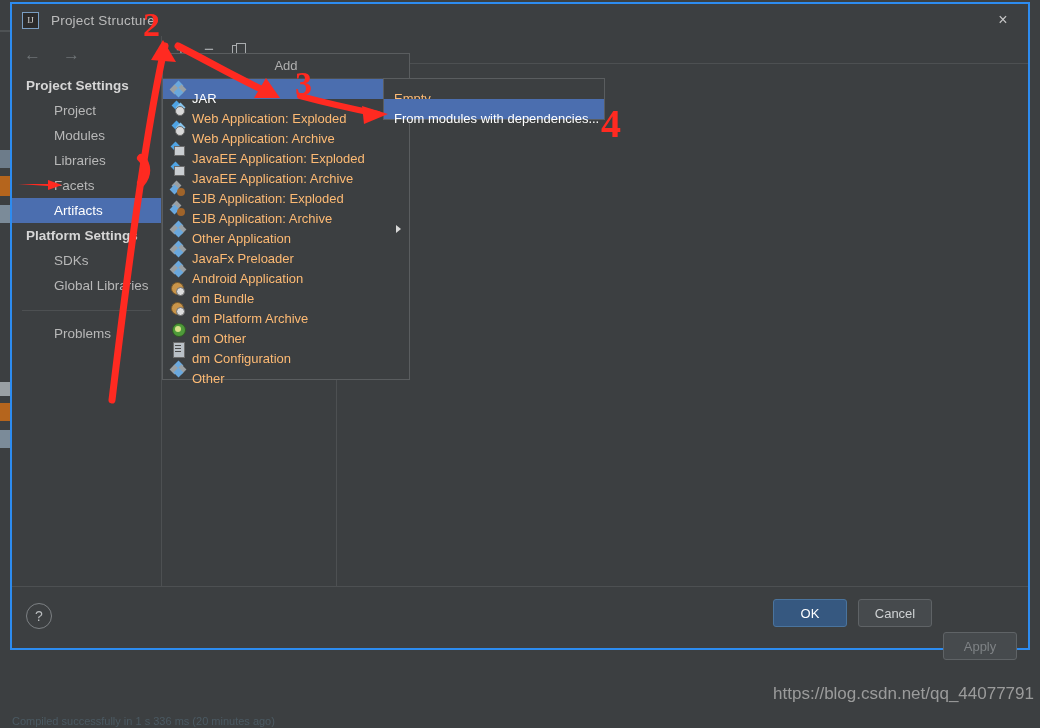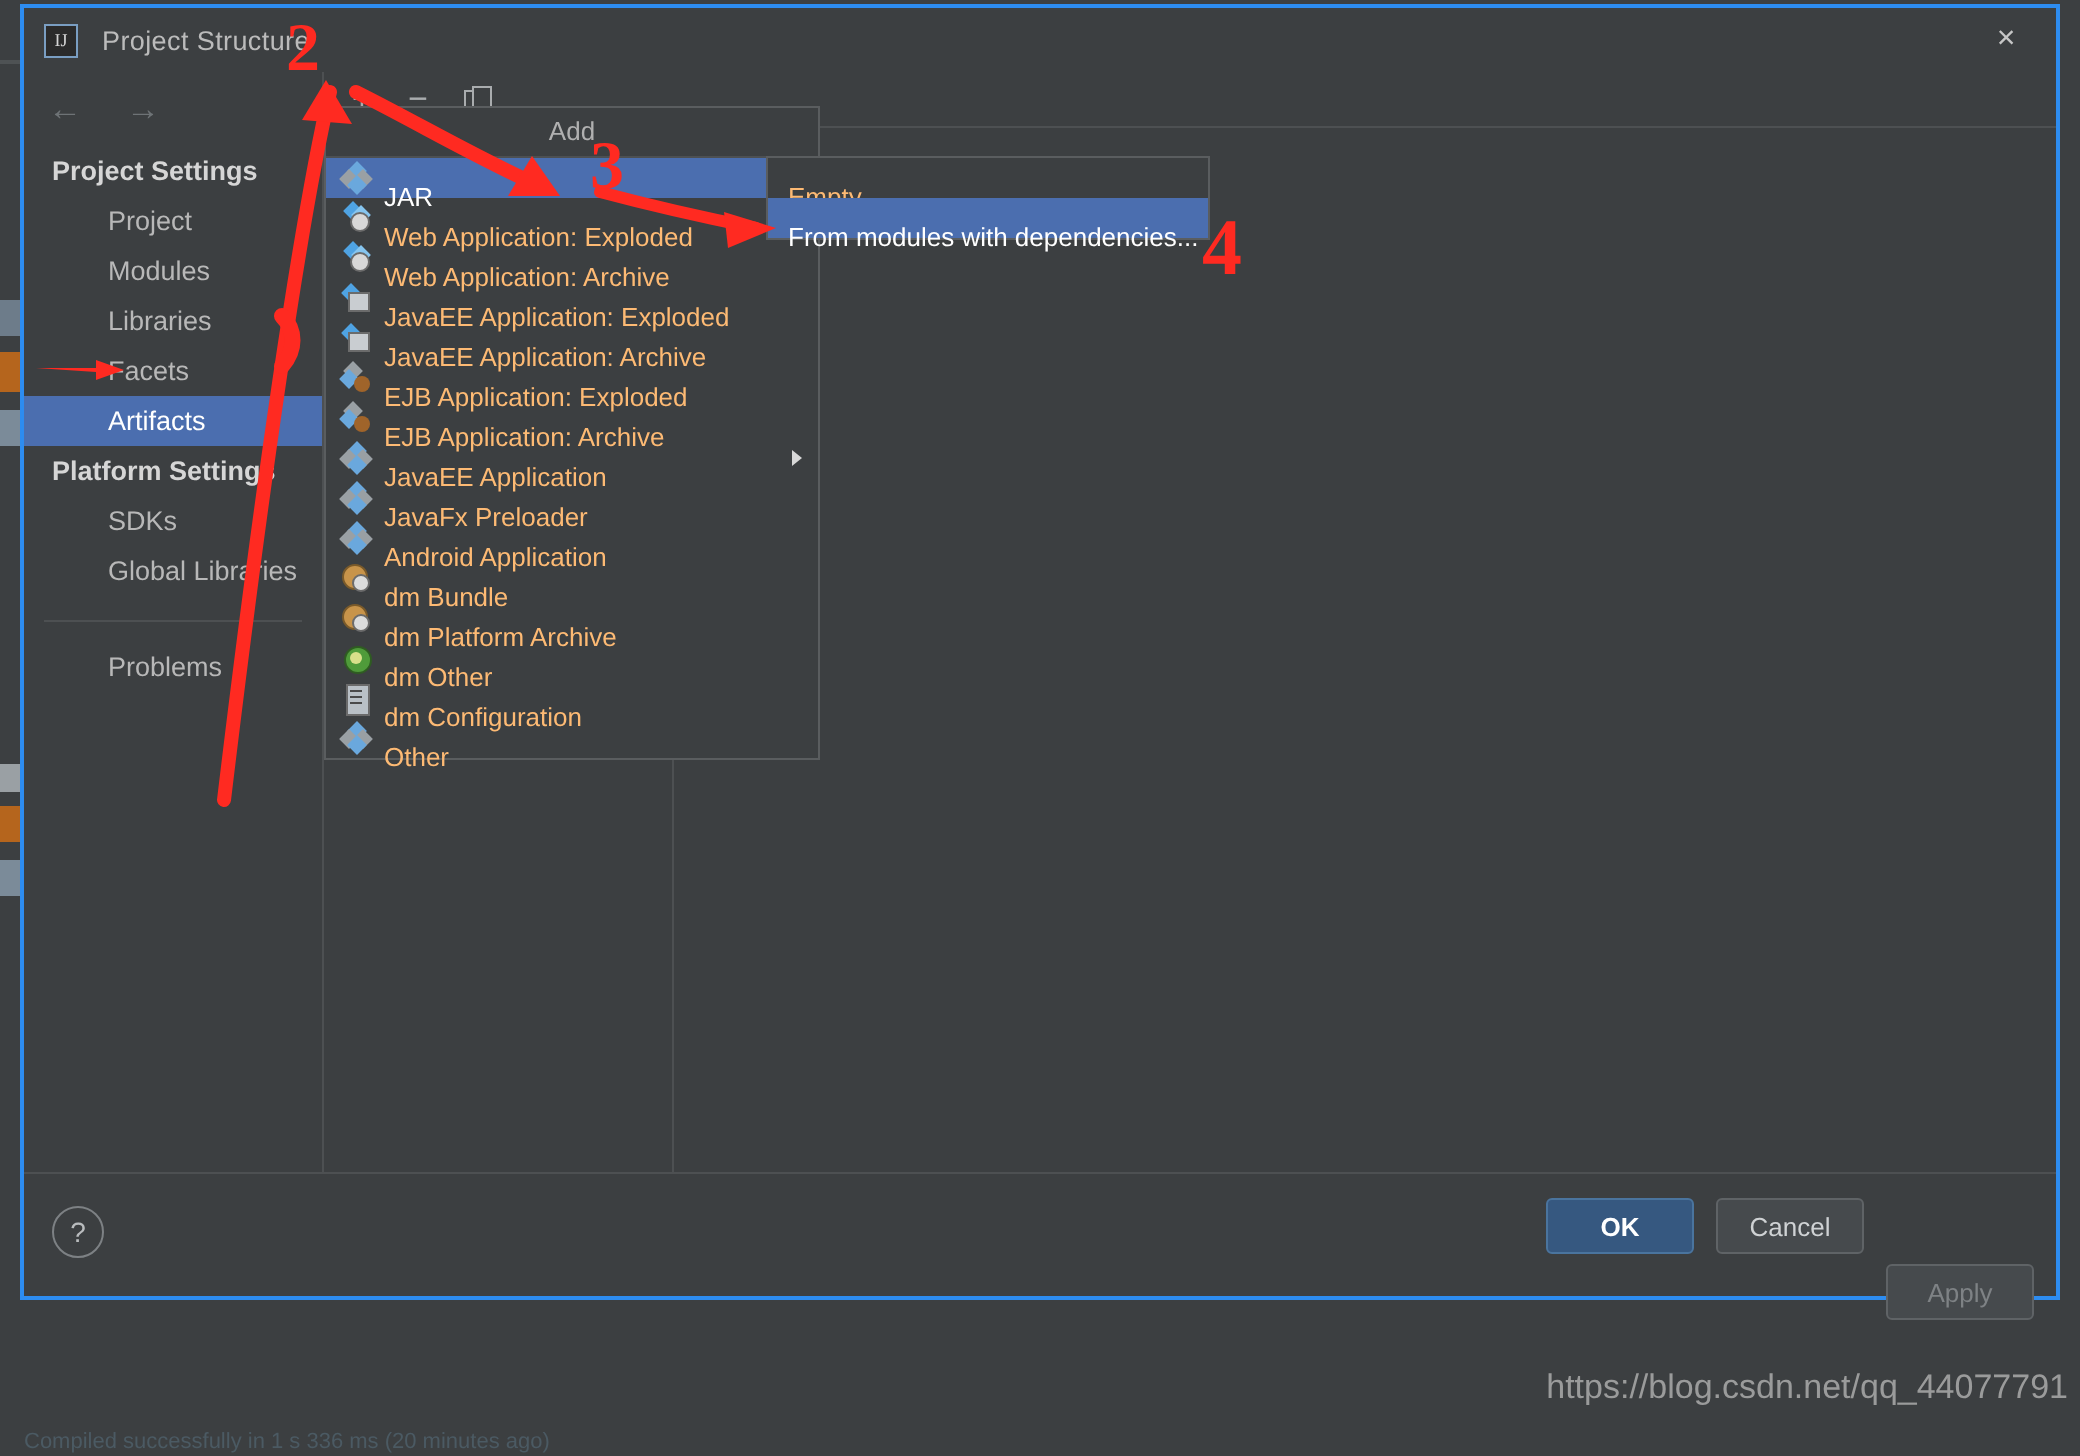--- a/index.html
+++ b/index.html
@@ -150,21 +150,21 @@
     position:absolute; left:14px; top:16px; width:26px; height:26px; border-radius:50%;
     border:1px solid #7d8184; color:#b9bcbe; font-size:14px;
     display:flex; align-items:center; justify-content:center; cursor:pointer;
   }
   .btn {
     position:absolute; top:12px; height:28px; width:74px;
     border:1px solid #5f6366; background:#464a4d; color:#cfd2d4;
     font-size:13px; display:flex; align-items:center; justify-content:center;
     border-radius:3px; cursor:pointer; font-family:"Liberation Sans", sans-serif;
   }
-  #btn-ok { right:181px; background:#365880; border-color:#4a749e; color:#ffffff; font-weight:bold; }
+  #btn-ok { right:181px; background:#365880; border-color:#4a749e; color:#ffffff; font-weight:normal; }
   #btn-cancel { right:96px; }
   #btn-apply { right:11px; color:#7e8285;margin-top:33px; }
 
   
   #annotations { position:absolute; inset:0; pointer-events:none; z-index:60; }
   .num {
     position:absolute; color:#ff2a21; font-weight:bold;
     font-family:"Liberation Serif", serif; line-height:1;
   }
 
@@ -307,21 +307,21 @@
     <span class="mi-label">EJB Application: Archive</span>
   </div>
 
   <div class="mi">
     <span class="ico ico-jar">
         <i class="dia"></i>
         <i class="dia"></i>
         <i class="dia"></i>
         <i class="dia"></i>
       </span>
-    <span class="mi-label">JavaEE Application</span>
+    <span class="mi-label">Other Application</span>
     <span class="submenu-arrow"></span>
   </div>
 
   <div class="mi">
     <span class="ico ico-jar">
         <i class="dia"></i>
         <i class="dia"></i>
         <i class="dia"></i>
         <i class="dia"></i>
       </span>

